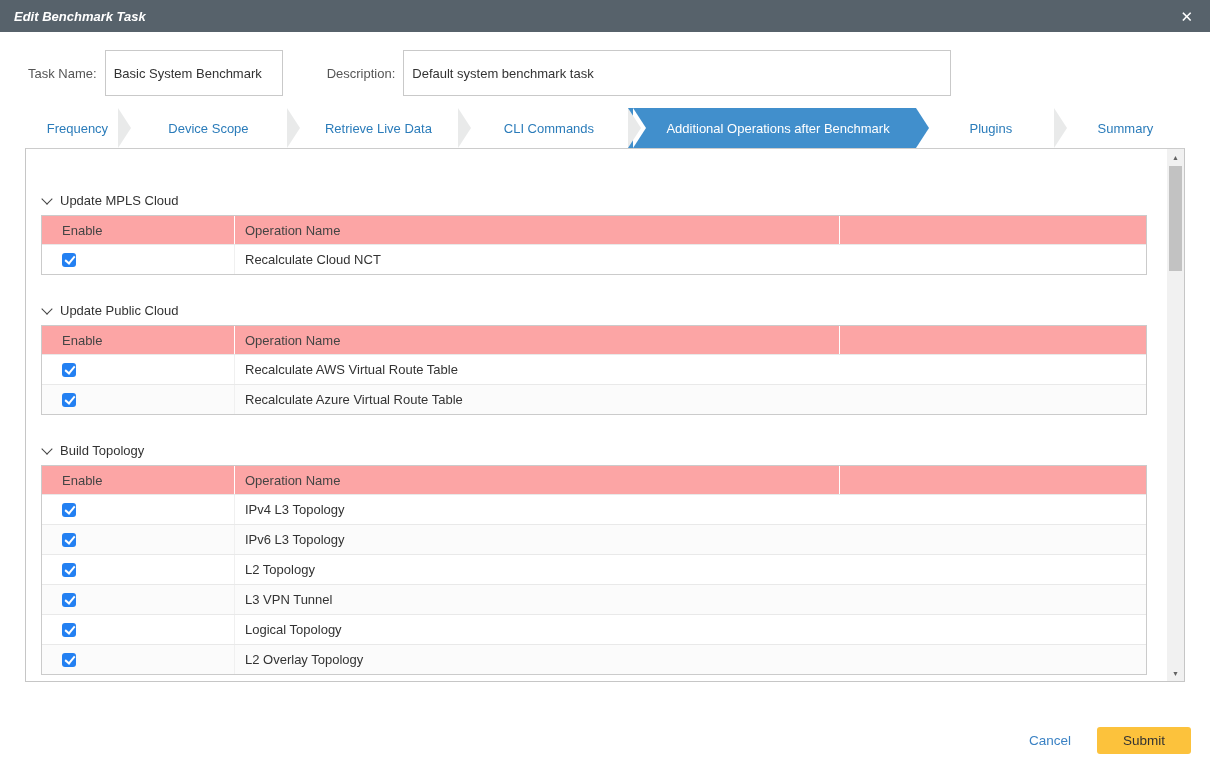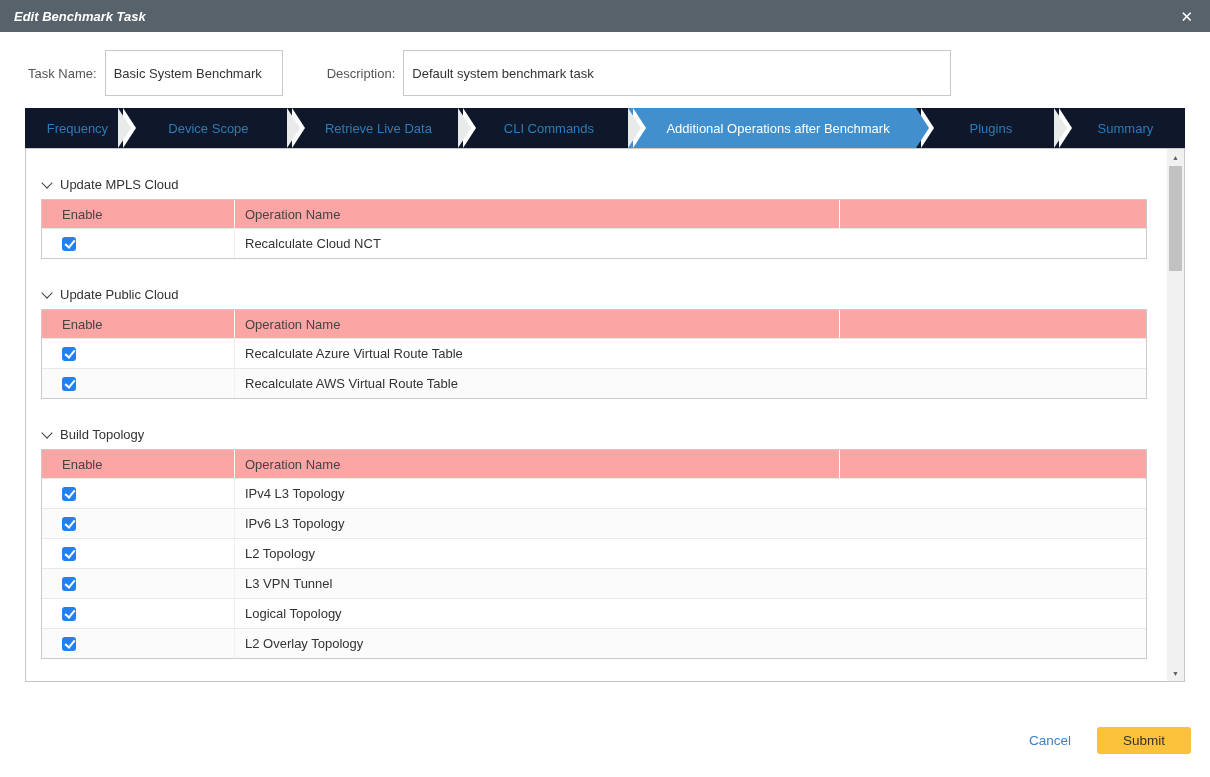--- a/index.html
+++ b/index.html
@@ -15,36 +15,36 @@
   
   .form-row { display:flex; align-items:center; margin:27px 0 21px 28px; height:28px; }
   .form-row label { font-size:13px; color:#555; margin-right:8px; }
   .form-row input { height:46px; border:1px solid #c9c9c9; font-size:13px; color:#333; padding:0 8px; outline:none; font-family:"Liberation Sans",sans-serif; }
   .inp-task { width:178px; }
   .lbl-desc { margin-left:44px; }
   .inp-desc { width:548px; }
 
   
   .tabbar { margin:0 25px; height:40px; display:flex; background:#e9eaea; border-bottom:2px solid #b7d5ec; }
-  .tab { position:relative; display:flex; align-items:center; justify-content:center; height:40px; background:#0f172a; cursor:pointer; }
+  .tab { position:relative; display:flex; align-items:center; justify-content:center; height:40px; background:#ffffff; cursor:pointer; }
   .tab span { font-size:13px; color:#2b7cba; padding-left:12px; white-space:nowrap; }
   .tab:not(:last-child)::before { content:''; position:absolute; right:-18px; top:0; width:0; height:0;
     border-top:20px solid transparent; border-bottom:20px solid transparent; border-left:13px solid #fff; z-index:2; }
   .tab:not(:last-child)::after  { content:''; position:absolute; right:-13px; top:0; width:0; height:0;
     border-top:20px solid transparent; border-bottom:20px solid transparent; border-left:13px solid #e9eaea; z-index:2; }
   .tab.active { background:#418fcc; }
   .tab.active span { color:#fff; }
   .tab.active::after { border-left-color:#418fcc; }
   .tab:nth-child(1){flex:0 0 8.0%;} .tab:nth-child(2){flex:0 0 14.6%;} .tab:nth-child(3){flex:0 0 14.7%;}
   .tab:nth-child(4){flex:0 0 14.7%;} .tab:nth-child(5){flex:0 0 24.8%;} .tab:nth-child(6){flex:0 0 11.9%;}
   .tab:nth-child(7){flex:0 0 11.3%;}
 
   
   .panel { position:relative; margin:0 25px; height:534px; border:1px solid #c6c6c6; border-top-color:#cccccc; background:#fff; overflow:hidden; }
-  .sections { position:absolute; left:0; top:0; right:27px; }
+  .sections { position:absolute; left:0; top:16px; right:27px; }
 
   .section { margin:28px 0 0 15px; }
   .sec-title { display:flex; align-items:center; gap:9px; margin:0 0 7px 2px; cursor:pointer; }
   .sec-title .ttl { font-size:13px; color:#333; }
   .chev { width:8px; height:8px; border-left:1.5px solid #444; border-bottom:1.5px solid #444; transform:rotate(-45deg); margin-top:-4px; }
 
   .op-table { border:1px solid #cbcbcb; margin-right:10px; }
   .t-row { display:flex; width:100%; }
   .t-row.head { height:28px; background:#fca5a5; align-items:center; }
   .t-row.head .cell { font-size:13px; color:#444; }
@@ -145,28 +145,28 @@
           <div class="op-table">
             <div class="t-row head">
               <div class="cell c1">Enable</div>
               <div class="cell c2">Operation Name</div>
               <div class="cell c3"></div>
             </div>
             <div class="t-row body">
               <div class="cell c1">
                 <span class="cb checked"></span>
               </div>
+              <div class="cell c2">Recalculate AWS Virtual Route Table</div>
+              <div class="cell c3"></div>
+            </div>
+            <div class="t-row body">
+              <div class="cell c1">
+                <span class="cb checked"></span>
+              </div>
               <div class="cell c2">Recalculate Azure Virtual Route Table</div>
-              <div class="cell c3"></div>
-            </div>
-            <div class="t-row body">
-              <div class="cell c1">
-                <span class="cb checked"></span>
-              </div>
-              <div class="cell c2">Recalculate AWS Virtual Route Table</div>
               <div class="cell c3"></div>
             </div>
           </div>
         </div>
         <div class="section">
           <div class="sec-title">
             <span class="chev"></span>
             <span class="ttl">Build Topology</span>
           </div>
           <div class="op-table">

